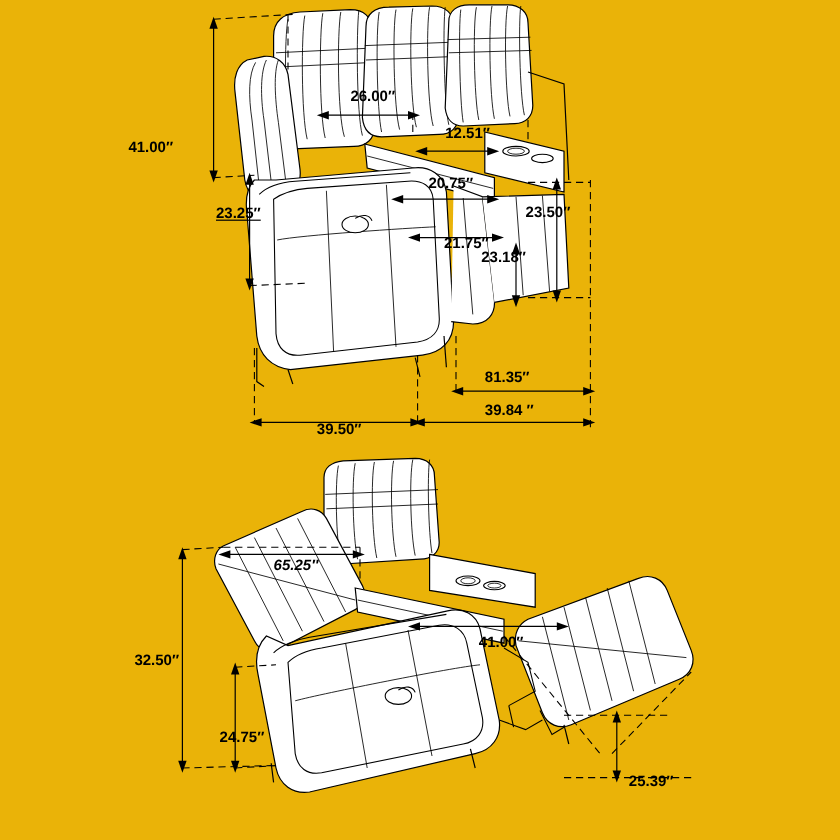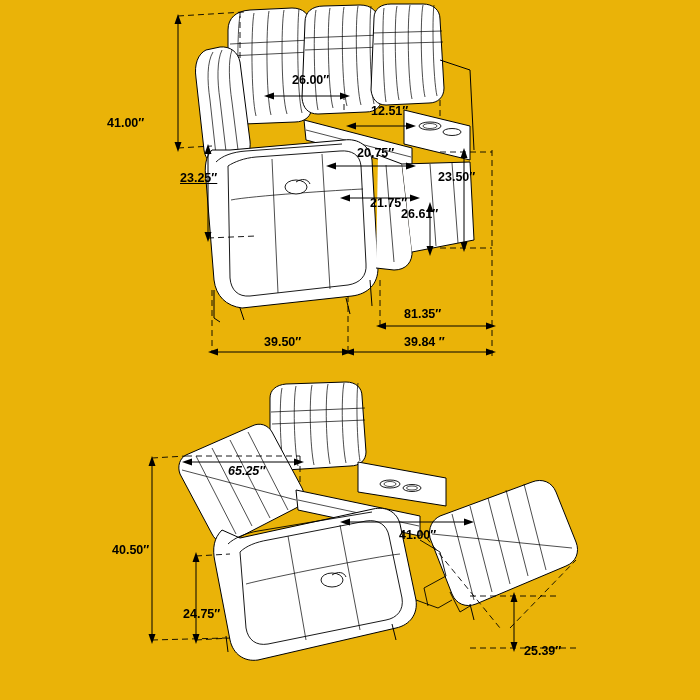--- a/index.html
+++ b/index.html
@@ -262,24 +262,24 @@
     </g>
   </svg>
 
   <div class="dim-label" style="left:292px; top:73px;">26.00″</div>
   <div class="dim-label" style="left:371px; top:104px;">12.51″</div>
   <div class="dim-label" style="left:107px; top:116px;">41.00″</div>
   <div class="dim-label" style="left:357px; top:146px;">20.75″</div>
   <div class="dim-label" style="left:180px; top:171px;text-decoration:underline;">23.25″</div>
   <div class="dim-label" style="left:438px; top:170px;">23.50″</div>
   <div class="dim-label" style="left:370px; top:180px;margin-top:16px;">21.75″</div>
-  <div class="dim-label" style="left:401px; top:207px;">26.61″</div>
+  <div class="dim-label" style="left:401px; top:207px;">23.18″</div>
   <div class="dim-label" style="left:404px; top:307px;">81.35″</div>
-  <div class="dim-label" style="left:264px; top:335px;">39.50″</div>
+  <div class="dim-label" style="left:264px; top:351px;">39.50″</div>
   <div class="dim-label" style="left:404px; top:335px;">39.84 ″</div>
 
   <div class="dim-label" style="left:228px; top:464px;font-style:italic;">65.25″</div>
   <div class="dim-label" style="left:399px; top:528px;">41.00″</div>
-  <div class="dim-label" style="left:112px; top:543px;">40.50″</div>
+  <div class="dim-label" style="left:112px; top:543px;">32.50″</div>
   <div class="dim-label" style="left:183px; top:607px;">24.75″</div>
   <div class="dim-label" style="left:524px; top:644px;">25.39″</div>
 
 </div>
 
 </body></html>

